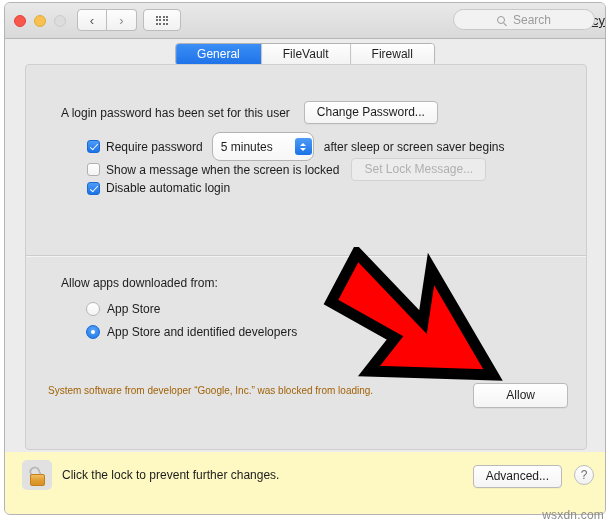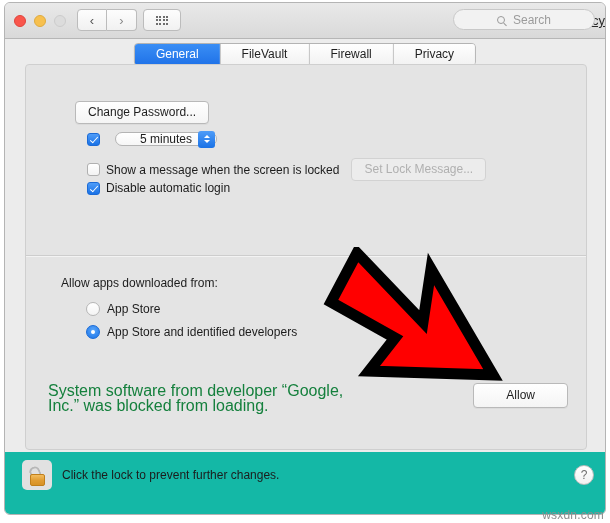--- a/index.html
+++ b/index.html
@@ -285,28 +285,28 @@
     width: 4px;
     height: 4px;
     border-radius: 50%;
     background: #ffffff;
   }
 
   
   .popup {
     display: inline-flex;
     align-items: center;
-    height: 14px;
+    height: 29px;
     background: linear-gradient(to bottom, #ffffff, #f6f6f6);
     border: 1px solid #b4b4b4;
     border-radius: 8px;
     box-sizing: border-box;
     padding: 0 0 0 8px;
     min-width: 102px;
-    justify-content: flex-end;
+    justify-content: space-between;
   }
   .popup .val {
     font-size: 12px;
     color: #1c1c1c;
     white-space: nowrap;
   }
   .popup .arrows {
     width: 17px;
     height: 17px;
     margin: 0 1px 0 6px;
@@ -334,33 +334,33 @@
     height: 1px;
     background: #cdcdcd;
     box-shadow: 0 1px 0 #f3f3f3;
   }
 
   .blockedmsg {
     position: absolute;
     left: 22px;
     top: 318px;
     width: 330px;
-    font-size: 16px;
-    color: #15803d;
+    font-size: 10px;
+    color: #a16207;
     line-height: 15px;
   }
 
   
   .bottombar {
     position: absolute;
     left: 0;
     right: 0;
     bottom: 0;
     height: 62px;
-    background: #14b8a6;
+    background: #fef9c3;
   }
   .lockwrap {
     position: absolute;
     left: 17px;
     top: 8px;
     width: 30px;
     height: 30px;
     border-radius: 5px;
     background: #e1e1e1;
     display: flex;
@@ -491,39 +491,41 @@
         <span class="mag"></span>
         <span class="searchph">Search</span>
       </div>
     </div>
 
     <div class="tabzone">
       <div class="tabs">
         <div class="tab active">General</div>
         <div class="tab">FileVault</div>
         <div class="tab">Firewall</div>
-        <div class="tab">Privacy</div>
       </div>
     </div>
 
     <div class="panel">
 
       <div class="row" style="left:35px; top:36px;">
+        <span class="lbl">A login password has been set for this user</span>
         <span class="pbtn" style="margin-left:14px;">Change Password...</span>
       </div>
 
       <div class="row" style="left:61px; top:67px;">
         <span class="cb on"></span>
+        <span class="lbl">Require password</span>
         <span class="popup" style="margin-left:9px;">
           <span class="val">5 minutes</span>
           <span class="arrows">
             <i class="up"></i>
               <i class="dn"></i>
           </span>
         </span>
+        <span class="lbl" style="margin-left:10px;">after sleep or screen saver begins</span>
       </div>
 
       <div class="row" style="left:61px; top:93px;">
         <span class="cb"></span>
         <span class="lbl">Show a message when the screen is locked</span>
         <span class="pbtn disabled" style="margin-left:12px;">Set Lock Message...</span>
       </div>
 
       <div class="row" style="left:61px; top:116px;">
         <span class="cb on"></span>
@@ -552,20 +554,21 @@
     </div>
 
     <div class="bottombar">
       <div class="lockwrap">
         <span class="lock">
           <span class="shackle"></span>
           <span class="body"></span>
         </span>
       </div>
       <div class="locktext">Click the lock to prevent further changes.</div>
+      <span class="pbtn advbtn">Advanced...</span>
       <span class="helpbtn">?</span>
     </div>
   </div>
 
   <svg class="arrow-anno" viewBox="0 0 195 140">
     <polygon points="16,55 42,6 108,75 116,22 178,128 54,124 80,91" fill="#FF0000" stroke="#000000" stroke-width="11" stroke-linejoin="miter"></polygon>
   </svg>
 
   <div class="watermark">wsxdn.com</div>
 </div>

